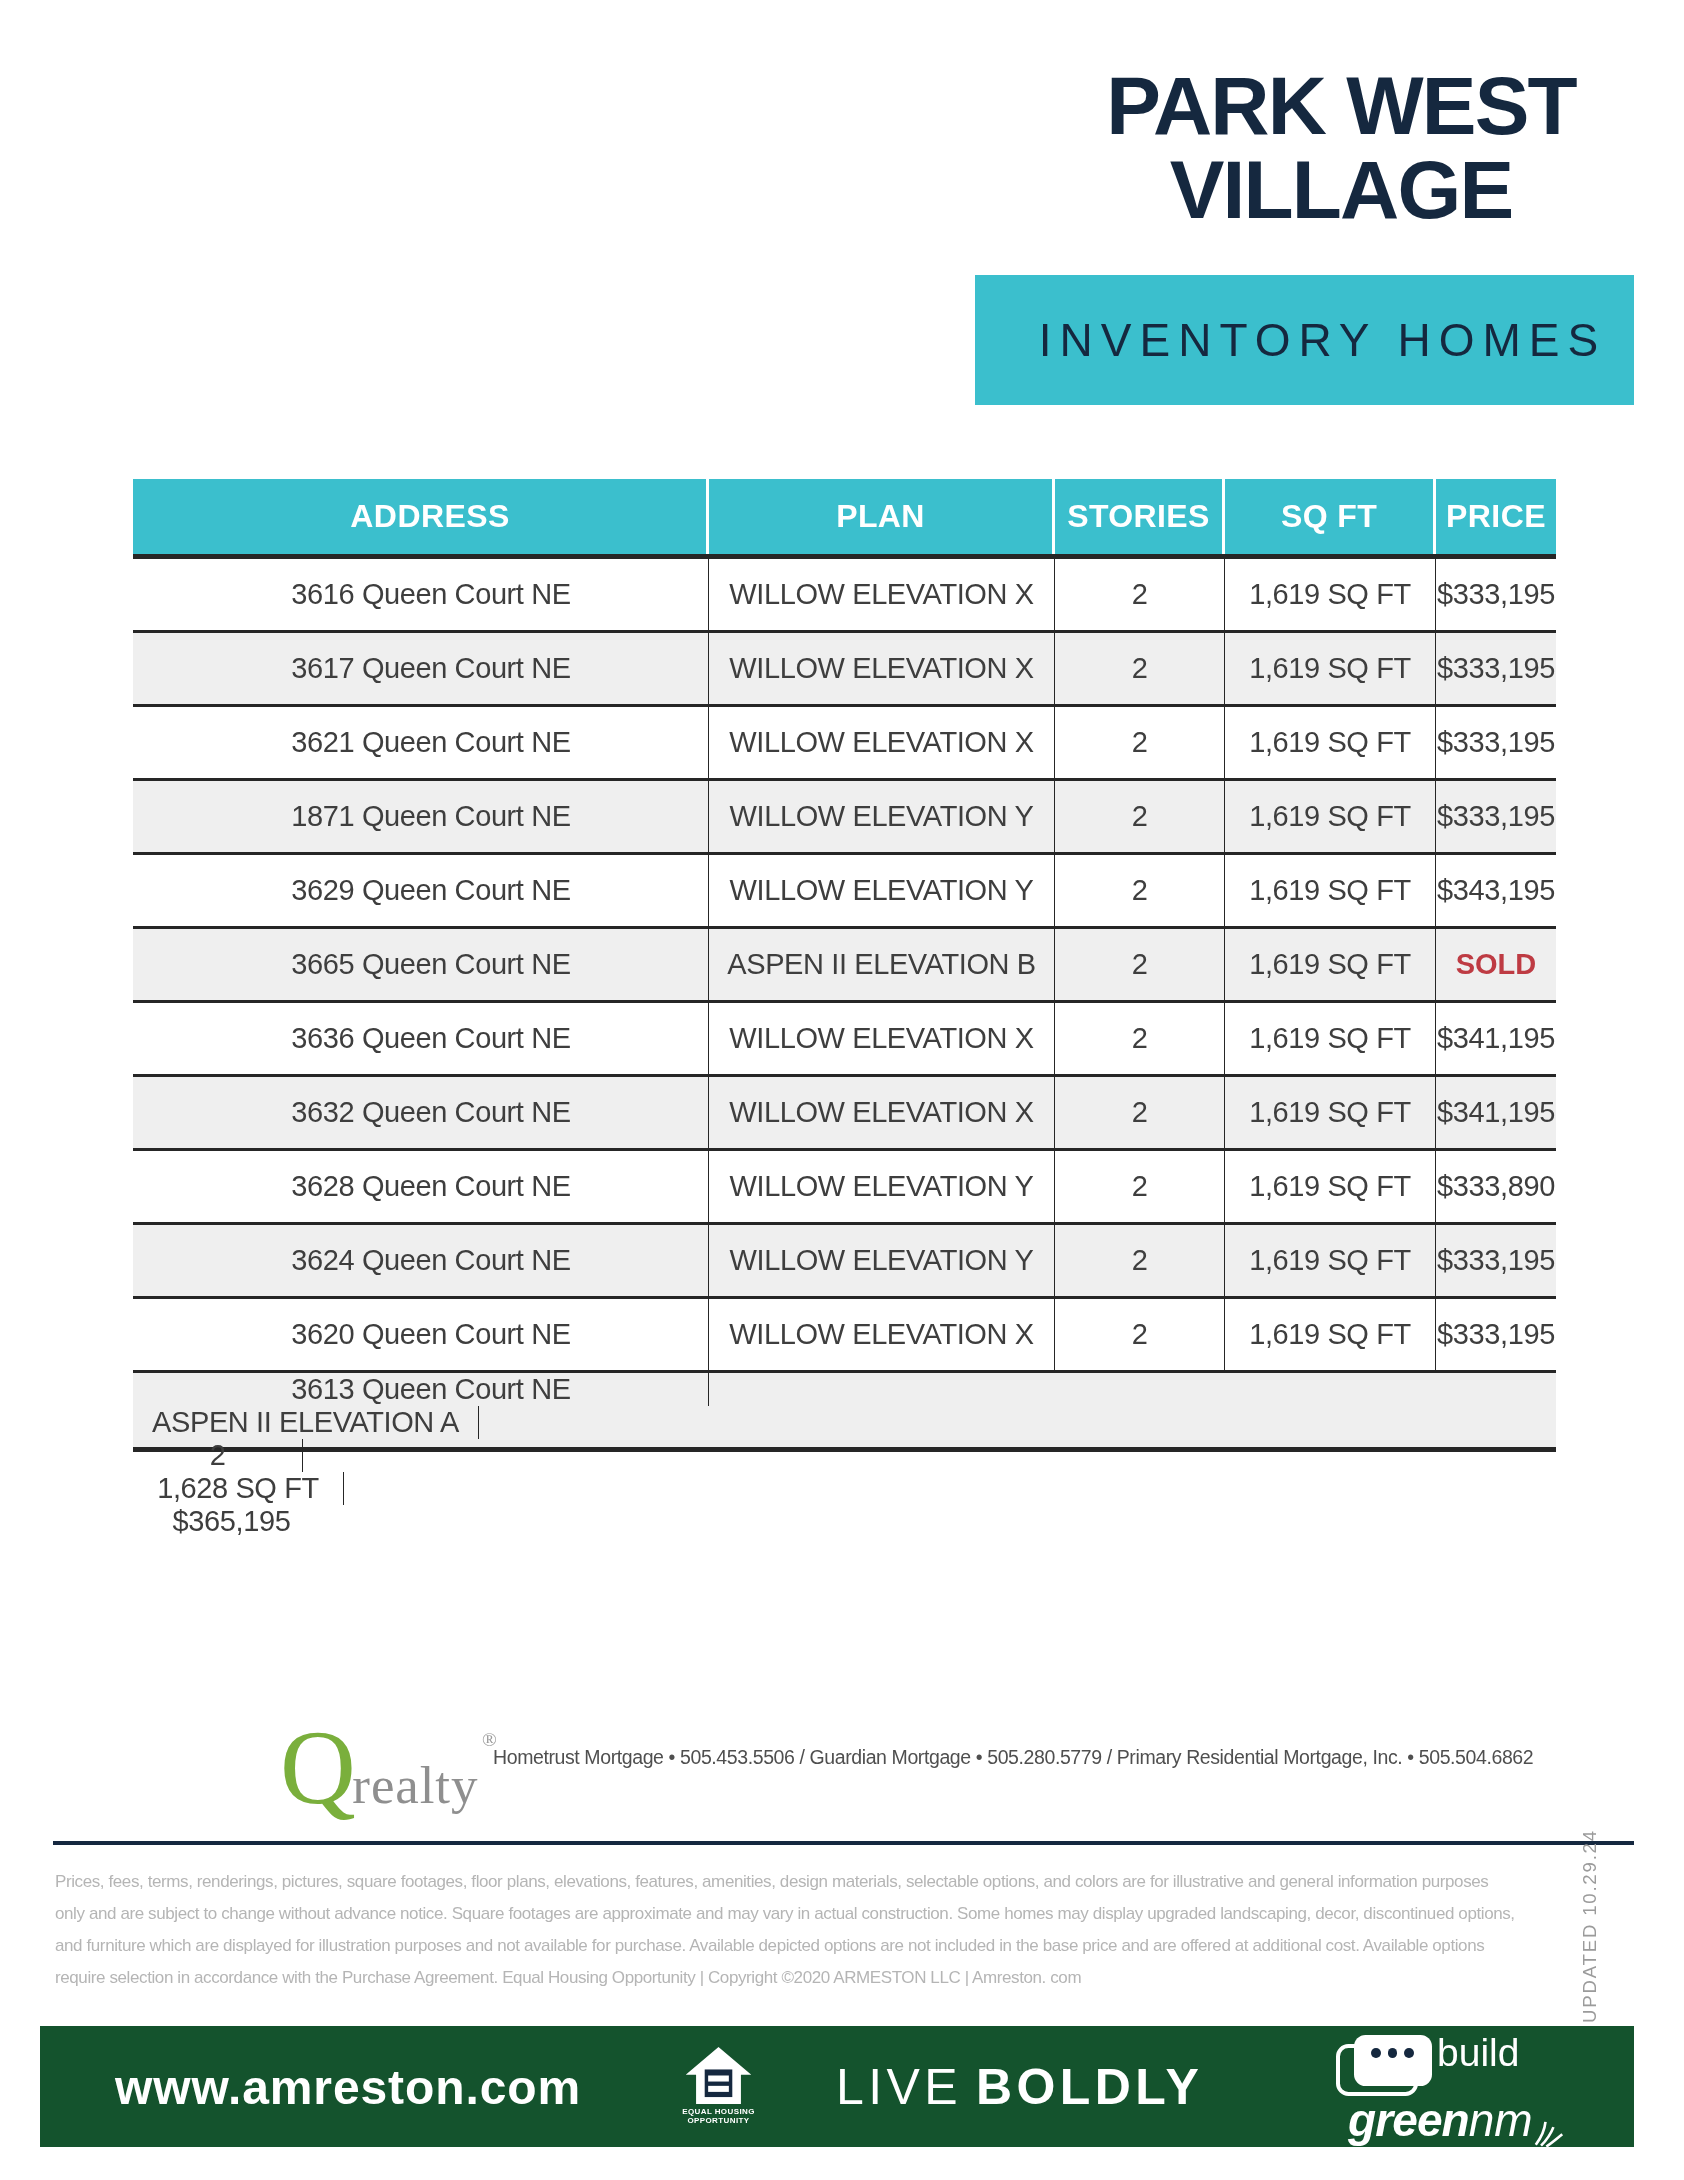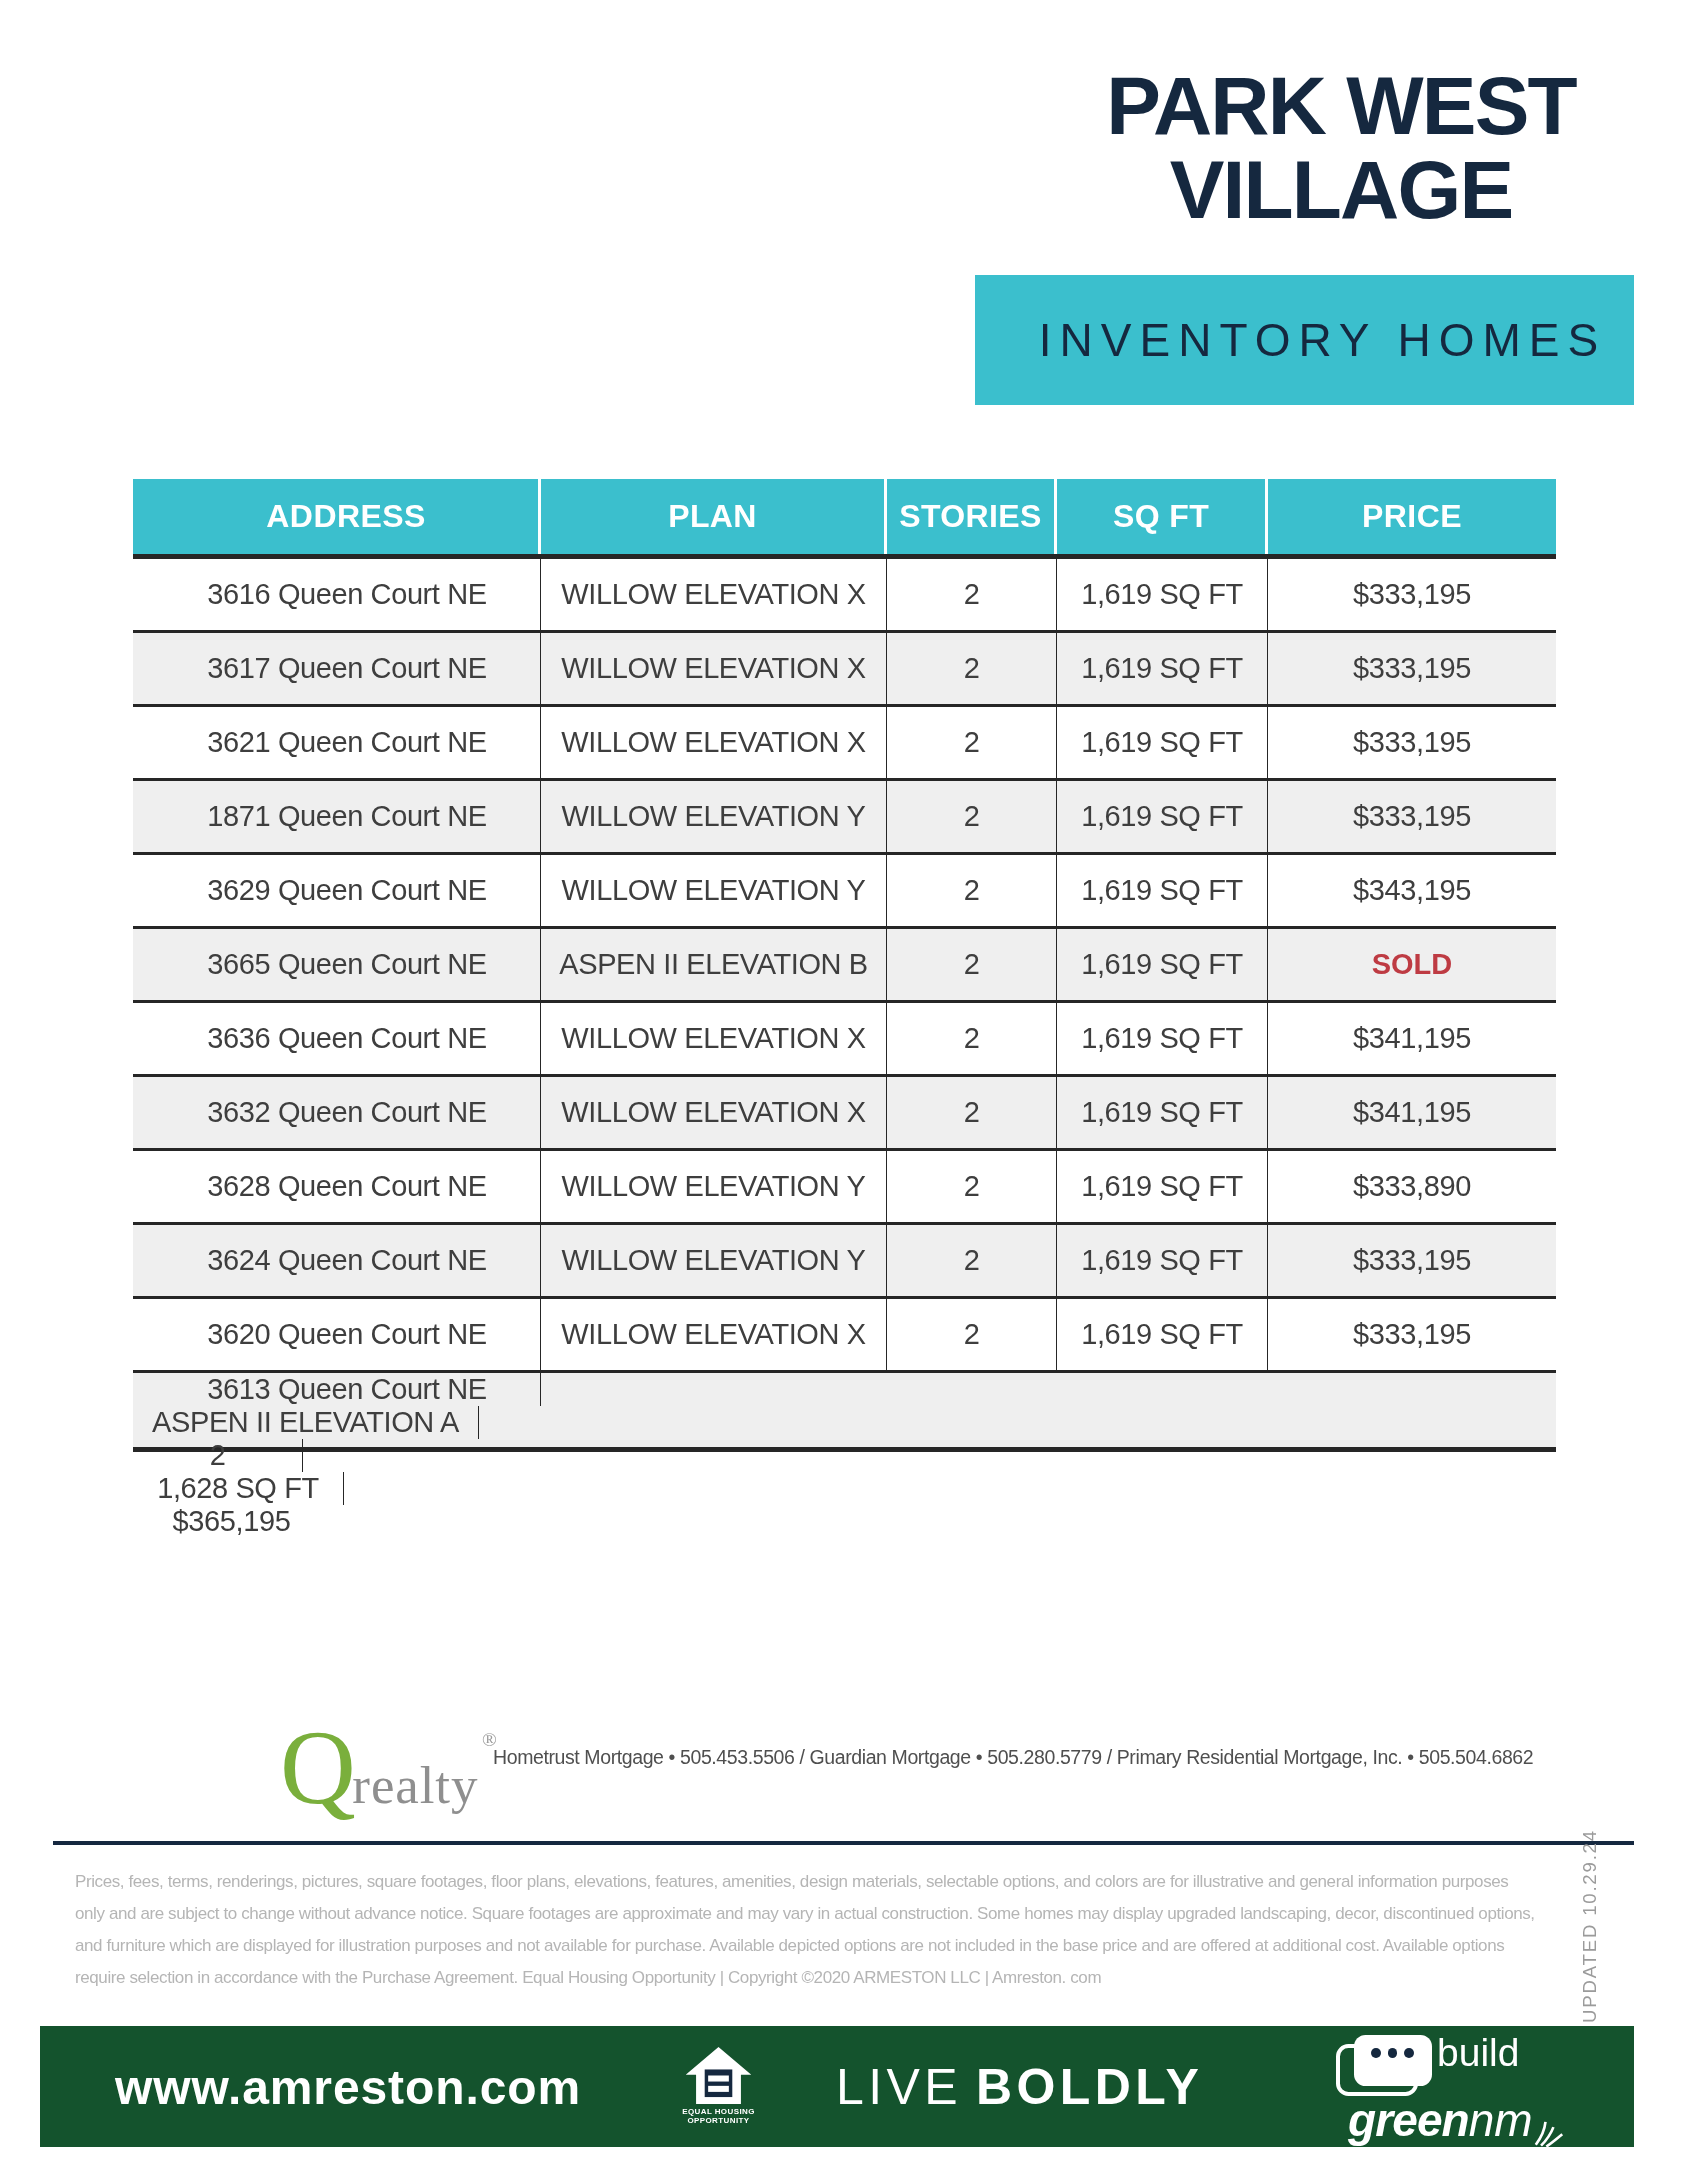--- a/index.html
+++ b/index.html
@@ -48,21 +48,21 @@
 
   
   .homes-table { position:absolute; left:133px; top:479px; width:1423px; z-index:3; }
   .t-head { display:flex; height:75px; background:#3BBFCD; }
   .t-head .th {
     display:flex; align-items:center; justify-content:center; box-sizing:border-box;
     color:#fff; font-size:32px; font-weight:bold; letter-spacing:0.4px;
     border-right:3.5px solid #fff;
   }
   .t-head .th:last-child { border-right:none; }
-  .c1 { width:408px;padding-left:21px; } .c2 { width:346px; } .c3 { width:170px; }
+  .c1 { width:576px;padding-left:21px; } .c2 { width:346px; } .c3 { width:170px; }
   .c4 { width:211px; } .c5 { width:197px; flex:1; }
   .t-body { border-top:5.3px solid #262626; border-bottom:5.3px solid #262626; }
   .t-row {
     display:flex; height:74px; background:#fff; box-sizing:border-box;
     border-bottom:3.5px solid #262626;
   }
   .t-row:last-child { border-bottom:none;flex-direction:column; }
   .t-row.alt { background:#EFEFEF; }
   .t-row .td {
     display:flex; align-items:center; justify-content:center; box-sizing:border-box;
@@ -84,21 +84,21 @@
     position:absolute; left:493px; top:1743px; z-index:3;
     color:#4F4F4F; font-size:19.5px; line-height:29px; letter-spacing:-0.4px; white-space:nowrap;
   }
 
   
   .divider { position:absolute; left:53px; top:1841px; width:1581px; height:4.4px; background:#15283F; }
   .disclaimer {
     position:absolute; left:55px; top:1866px; width:1259px;
     color:#B5B5B5; font-size:17px; line-height:32px; letter-spacing:-0.4px;
   }
-  .disclaimer div { white-space:nowrap;margin-left:20px; }
+  .disclaimer div { white-space:nowrap; }
   .updated {
     position:absolute; left:1590px; top:1926px;
     transform:translate(-50%,-50%) rotate(-90deg);
     color:#9B9B9B; font-size:18.6px; letter-spacing:1.8px; white-space:nowrap;
   }
 
   
   .footer {
     position:absolute; left:40px; top:2010px; width:1594px; height:121px;
     background:#14532d; z-index:3; color:#fff;margin-top:16px;

